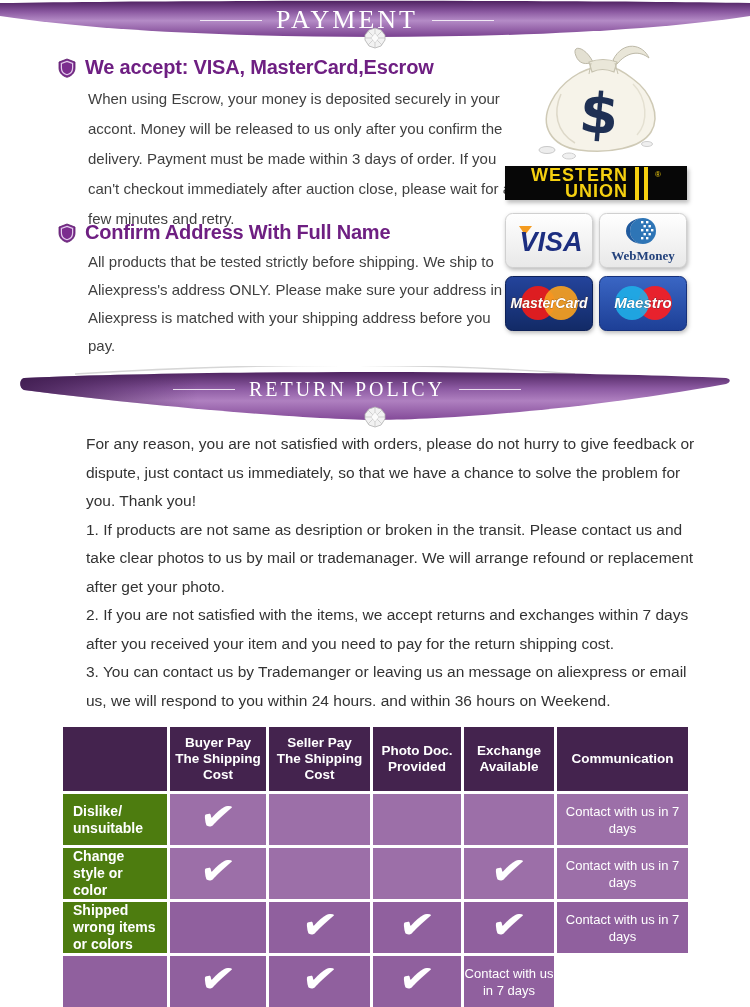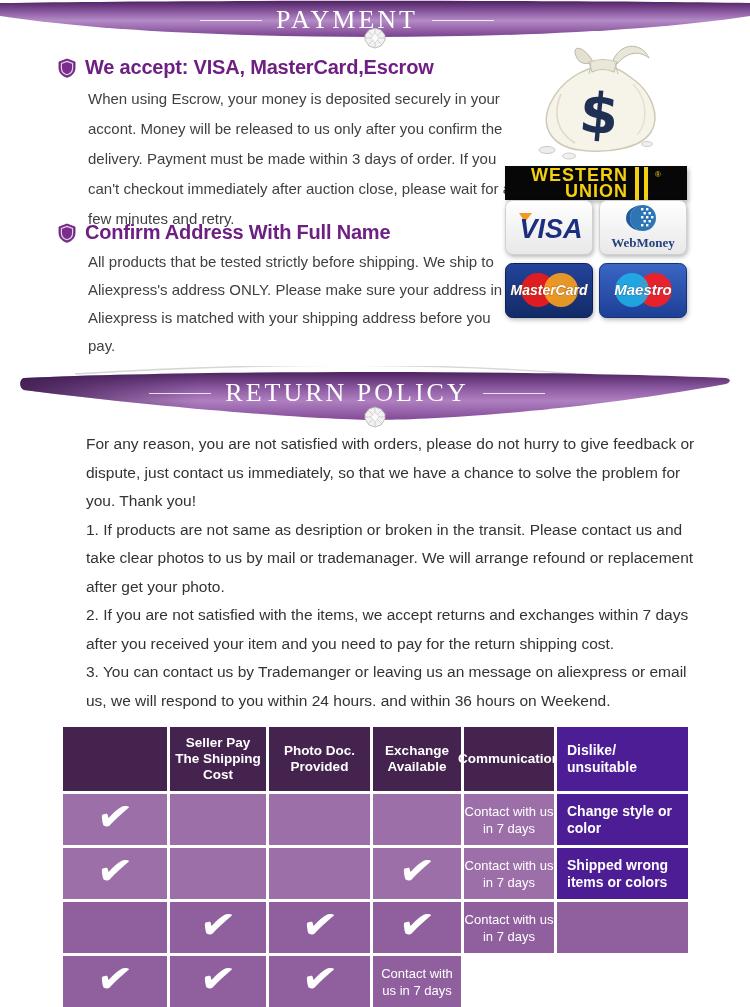--- a/index.html
+++ b/index.html
@@ -10,21 +10,21 @@
   
   .ribbon{position:absolute;left:0;width:750px;}
   .ribbon-payment{top:0;height:46px;}
   .ribbon-return{top:366px;height:58px;}
   .banner-text{
     position:absolute;left:0;width:694px;text-align:center;color:#fff;
     font-family:"Liberation Serif","DejaVu Serif",serif;
     display:flex;align-items:center;justify-content:center;gap:14px;
   }
   .banner-text.payment{top:5px;font-size:26px;letter-spacing:3px;}
-  .banner-text.return{top:378px;font-size:26px;letter-spacing:3px;}
+  .banner-text.return{top:378px;font-size:20px;letter-spacing:3px;}
   .deco-line{width:62px;height:1px;background:rgba(255,255,255,.8);}
   .gem{position:absolute;width:22px;height:22px;}
   .gem1{left:364px;top:27px;}
   .gem2{left:364px;top:406px;}
   
   .pay-heading{
     position:absolute;left:58px;display:flex;align-items:center;gap:9px;
     color:#6e1f82;font-size:20px;font-weight:bold;letter-spacing:-0.2px;
   }
   .h1{top:56px;} .h2{top:221px;}
@@ -40,40 +40,40 @@
     margin-top:4px;width:182px;height:34px;background:#070707;
     display:flex;align-items:center;justify-content:center;gap:7px;
     box-shadow:2px 3px 4px rgba(0,0,0,0.25);
   }
   .wu-words{text-align:right;color:#f5d010;font-weight:bold;
     font-size:18px;line-height:16px;letter-spacing:1px;}
   .wu-bars{display:flex;gap:5px;height:33px;align-items:stretch;}
   .wu-bar{width:4px;background:#f5d010;}
   .wu-reg{color:#f5d010;font-size:8px;align-self:flex-start;margin-top:4px;}
   .cards{
-    display:grid;grid-template-columns:88px 88px;
+    margin-top:13px;display:grid;grid-template-columns:88px 88px;
     grid-auto-rows:55px;gap:8px 6px;
   }
   .card{filter:drop-shadow(1px 2px 2px rgba(0,0,0,0.28));}
   
   .return-text{
     position:absolute;left:86px;top:430px;width:625px;color:#333;
     font-size:15.5px;line-height:28.5px;
   }
   .return-text div{margin:0;}
   
   .tbl{
     position:absolute;left:63px;top:727px;width:625px;height:280px;
     display:grid;grid-template-columns:104px 96px 101px 88px 90px 131px;
     grid-template-rows:64px 51px 51px 51px 51px;gap:3px;background:#ffffff;
   }
   .th{background:#44234e;color:#fff;font-size:13.5px;font-weight:bold;
     display:flex;align-items:center;justify-content:center;text-align:center;
     line-height:16px;padding:0 5px;}
-  .tl{background:#4c1d95;color:#fff;font-size:14px;font-weight:bold;
+  .tl{background:#4d7c0f;color:#fff;font-size:14px;font-weight:bold;
     display:flex;align-items:center;padding-left:10px;padding-right:8px;
     line-height:17px;}
   .tc{display:flex;align-items:center;justify-content:center;}
   .rowA{background:#9c6fa8;} .rowB{background:#90609e;}
   .chk{
     color:#ffffff;font-family:"DejaVu Sans",sans-serif;font-size:42px;
     font-weight:bold;transform:rotate(8deg);margin-top:-6px;
   }
   .comm{color:#fff;font-size:13px;font-weight:normal;text-align:center;line-height:17px;}
 </style>
@@ -255,20 +255,21 @@
 
 <div class="return-text">
   <div>For any reason, you are not satisfied with orders, please do not hurry to give feedback or dispute, just contact us immediately, so that we have a chance to solve the problem for you. Thank you!</div>
   <div>1. If products are not same as desription or broken in the transit. Please contact us and take clear photos to us by mail or trademanager. We will arrange refound or replacement after get your photo.</div>
   <div>2. If you are not satisfied with the items, we accept returns and exchanges within 7 days after you received your item and you need to pay for the return shipping cost.</div>
   <div>3. You can contact us by Trademanger or leaving us an message on aliexpress or email us, we will respond to you within 24 hours. and within 36 hours on Weekend.</div>
 </div>
 
 <div class="tbl">
   <div class="th"></div>
+  <div class="th">Buyer Pay The Shipping Cost</div>
   <div class="th">Seller Pay The Shipping Cost</div>
   <div class="th">Photo Doc. Provided</div>
   <div class="th">Exchange Available</div>
   <div class="th">Communication</div>
 
   <div class="tl">Dislike/ unsuitable</div>
   <div class="tc rowA">
       <span class="chk">✔</span>
     </div>
   <div class="tc rowA">

